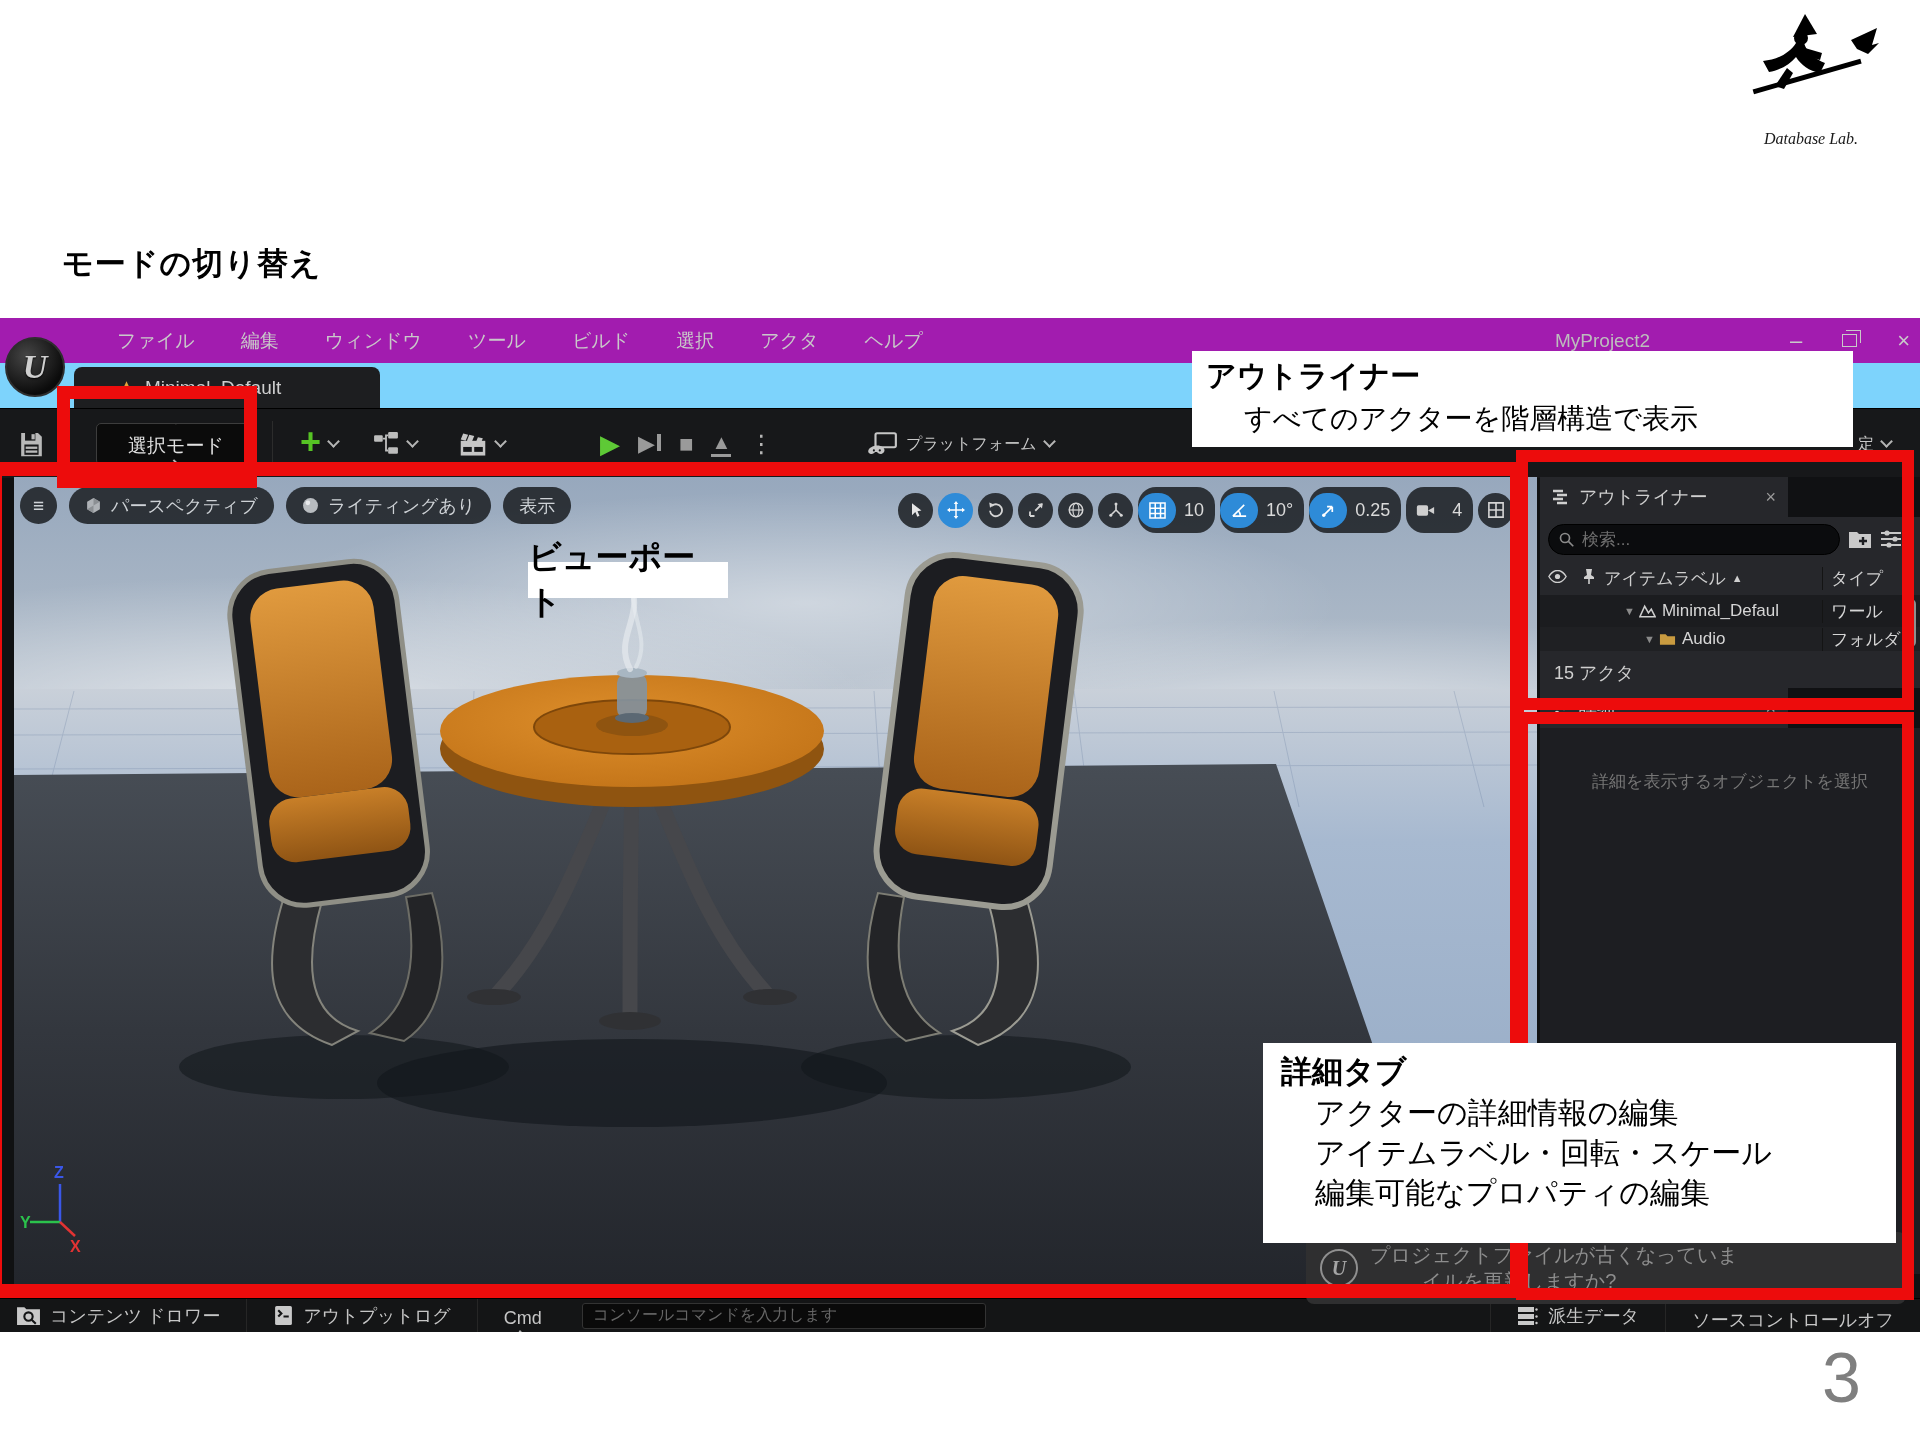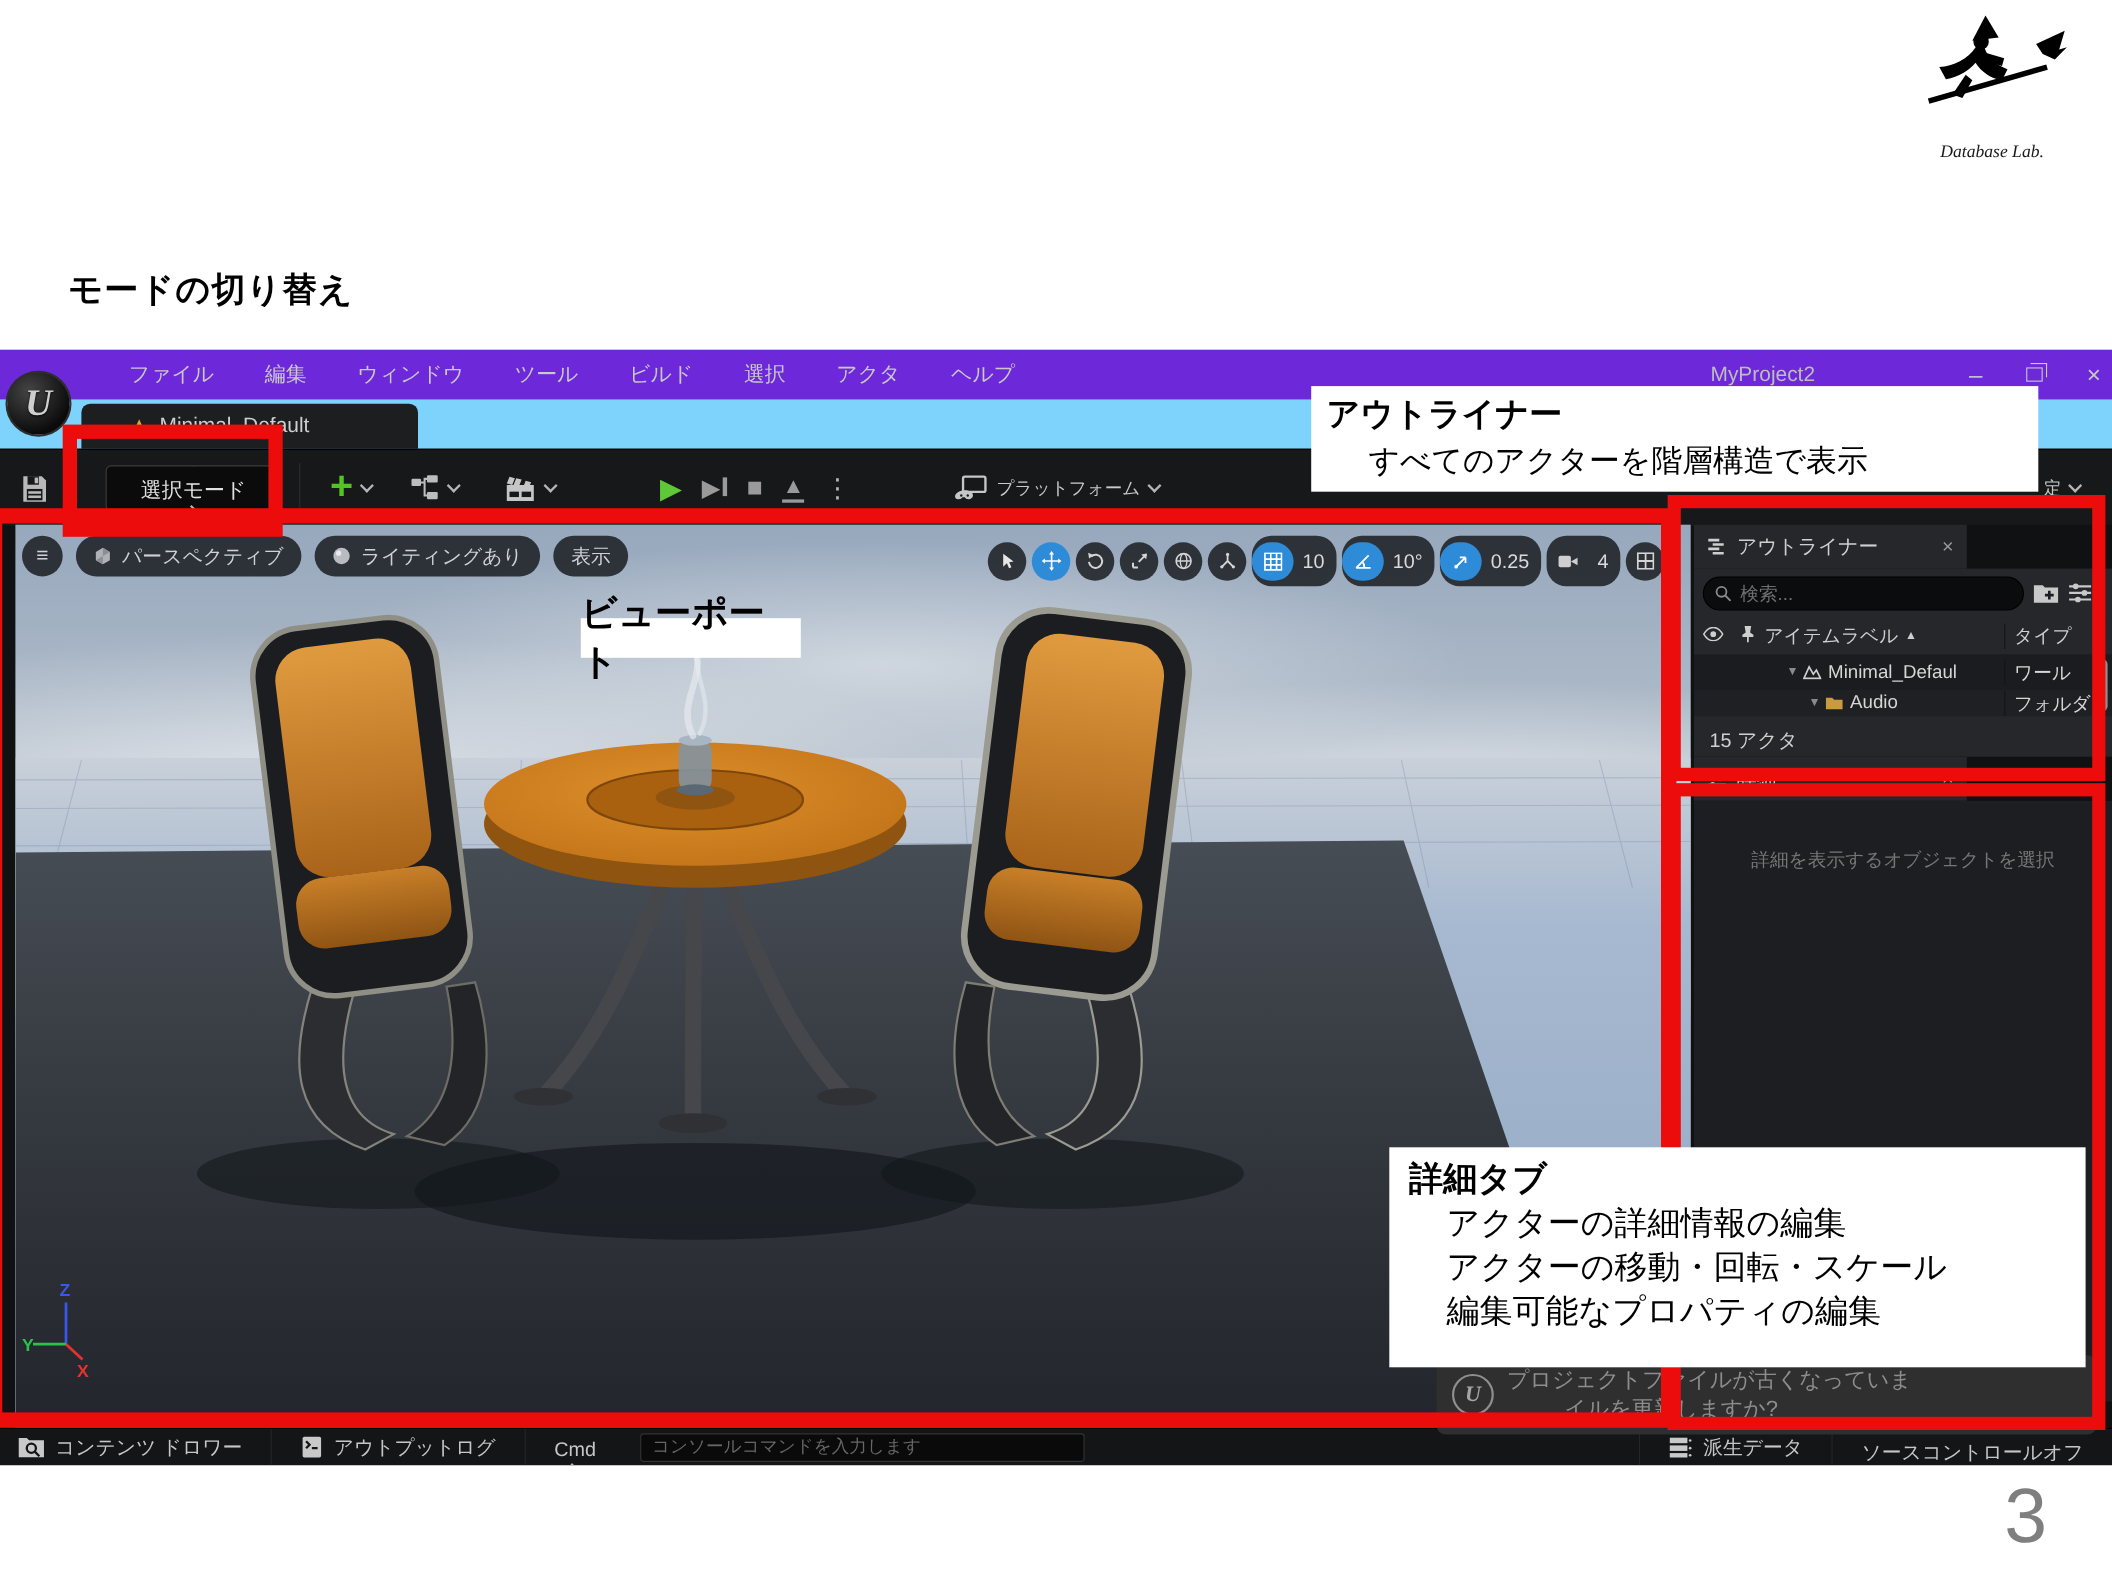--- a/index.html
+++ b/index.html
@@ -14,21 +14,21 @@
 
   
   .slide-title { left:62px; top:243px; font-size:31px; font-weight:bold; color:#000; letter-spacing:1px; }
   .brand { right:24px; top:8px; width:170px; text-align:center; }
   .brand-caption { font-family:"Liberation Serif", serif; font-style:italic; font-size:16px; color:#1a1a1a; margin-top:0px; }
   .page-num { left:1822px; top:1338px; font-size:70px; color:#7f7f7f; }
 
   
   .editor { left:0; top:318px; width:1920px; height:1014px; background:#101112; overflow:hidden; }
 
-  .menubar { left:0; top:0; width:1920px; height:45px; background:#6d28d9; }
+  .menubar { left:0; top:0; width:1920px; height:45px; background:#a21caf; }
   .menu-items { position:absolute; left:94px; top:0; height:45px; display:flex; }
   .menu-item { color:#c9c9c9; font-size:19px; line-height:45px; padding:0 23px; cursor:default; }
   .window-title { position:absolute; left:1555px; top:0; line-height:45px; color:#bdbdbd; font-size:19px; }
   .win-btns { position:absolute; right:10px; top:0; height:45px; display:flex; align-items:center; gap:40px; }
   .win-btn { color:#c9c9c9; font-size:22px; line-height:45px; }
   .win-restore { width:15px; height:13px; border:1.5px solid #c9c9c9; position:relative; }
   .win-restore::before { content:""; position:absolute; left:3px; top:-5px; width:14px; height:12px; border:1.5px solid #c9c9c9; border-bottom:none; border-left:none; }
 
   .ue-badge { left:5px; top:19px; width:60px; height:60px; border-radius:50%;
     background:radial-gradient(circle at 35% 30%, #454545, #0b0b0b 72%);
@@ -623,17 +623,17 @@
 <div class="redbox" id="boxD"></div>
 
 <div class="ann" id="annOutliner">
   <div class="t">アウトライナー</div>
   <div class="d">すべてのアクターを階層構造で表示</div>
 </div>
 <div class="ann" id="annViewport">ビューポート</div>
 <div class="ann" id="annDetails">
   <div class="t">詳細タブ</div>
   <div class="d">アクターの詳細情報の編集</div>
-  <div class="d">アクターの移動・回転・スケール</div>
+  <div class="d">アイテムラベル・回転・スケール</div>
   <div class="d">編集可能なプロパティの編集</div>
 </div>
 
 <div class="abs page-num">3</div>
 
 </body></html>

